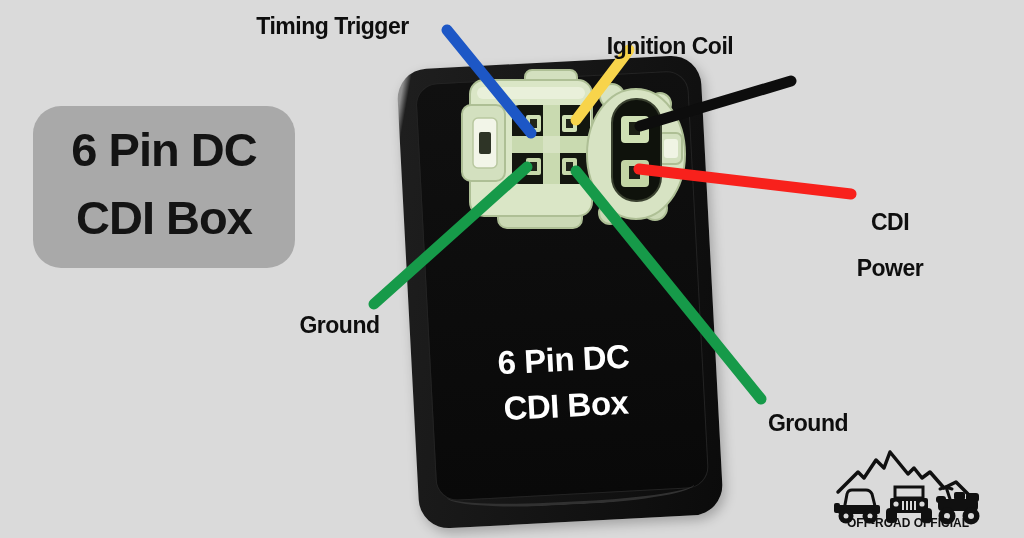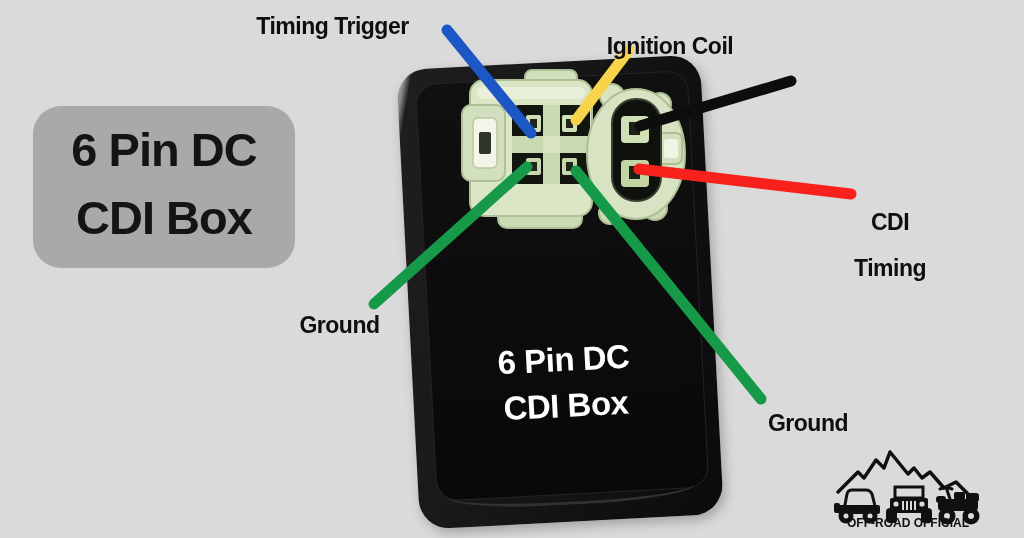--- a/index.html
+++ b/index.html
@@ -127,21 +127,21 @@
     <line x1="791" y1="81" x2="640" y2="126" stroke-width="11" stroke-linecap="round" stroke="#0d0d0d"></line>
     <line x1="851" y1="194" x2="639" y2="169" stroke-width="11" stroke-linecap="round" stroke="#f8211c"></line>
     <line x1="374" y1="304" x2="527" y2="167" stroke-width="11" stroke-linecap="round" stroke="#169a49"></line>
     <line x1="576" y1="171" x2="761" y2="399" stroke-width="11" stroke-linecap="round" stroke="#169a49"></line>
   </svg>
 
   <div class="label lbl-timing">Timing Trigger</div>
   <div class="label lbl-coil">Ignition Coil</div>
   <div class="label lbl-cdipower">
     <div>CDI</div>
-    <div>Timing</div>
+    <div>Power</div>
   </div>
   <div class="label lbl-ground-left">Ground</div>
   <div class="label lbl-ground-right">Ground</div>
 
   <div class="logo">
     <svg viewBox="0 0 152 92" width="152" height="92" aria-hidden="true">
       <path d="M6,54 L26,34 L32,40 L44,22 L52,30 L58,14 L76,36 L82,30 L90,40 L98,34 L112,50 L124,44 L136,56" fill="none" stroke="#101010" stroke-width="3.5" stroke-linejoin="round" stroke-linecap="round"></path>
 
       <g fill="#101010">
         <path d="M12,72 L15,56 Q16,52 20,52 L34,52 Q38,52 40,56 L44,72" fill="none" stroke="#101010" stroke-width="3"></path>

